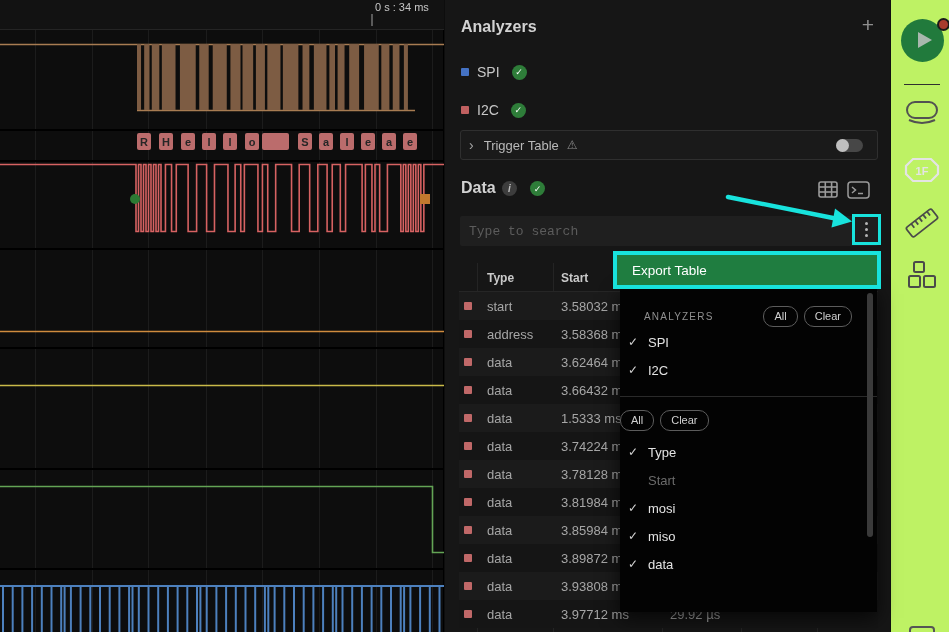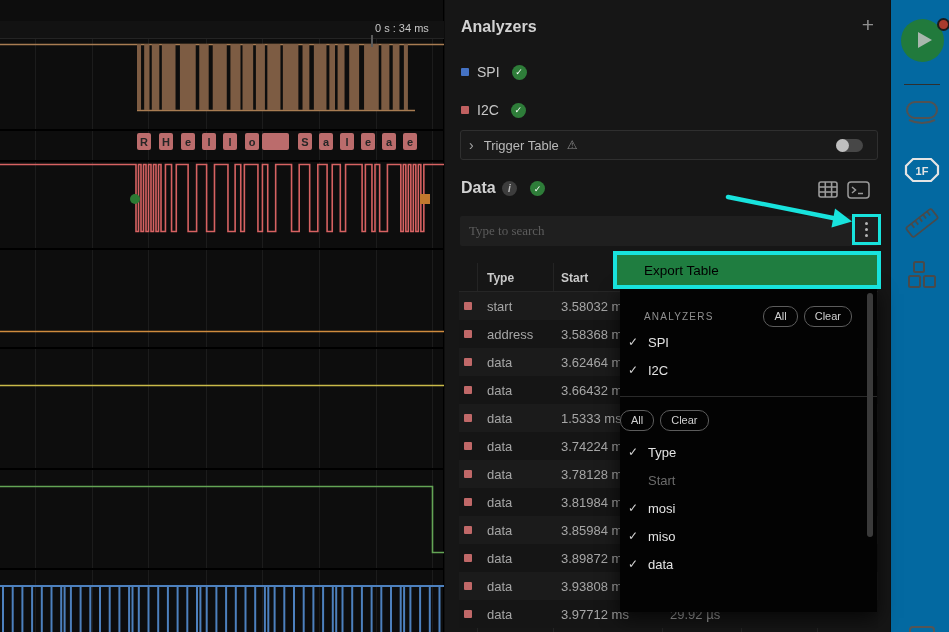--- a/index.html
+++ b/index.html
@@ -3,21 +3,21 @@
 <meta charset="utf-8">
 <style>
   * { margin:0; padding:0; box-sizing:border-box; }
   html,body { width:949px; height:632px; overflow:hidden; background:#0d0d0d;
     font-family:"Liberation Sans", sans-serif; }
   .app { position:relative; width:949px; height:632px; background:#0d0d0d; }
 
   
   .wave-area { position:absolute; left:0; top:0; width:444px; height:632px; background:#0d0d0d; border-right:1px solid #000; }
   .wave-svg { position:absolute; left:0; top:0; }
-  .timeline { position:absolute; left:0; top:0; width:444px; height:18px; background:#121212; border-bottom:1px solid #242424;margin-top:21px; }
+  .timeline { position:absolute; left:0; top:0; width:444px; height:30px; background:#121212; border-bottom:1px solid #242424; }
   .clock-label { position:absolute; left:375px; top:1px; font-size:11px; color:#c6c6c6; white-space:nowrap; }
   .clock-tick { position:absolute; left:371px; top:14px; width:2px; height:12px; background:#5a5a5a; }
   .tick { position:absolute; top:14px; font-size:11px; color:#8c8c8c; white-space:nowrap; }
   .i2c-label-box { position:absolute; top:133px; height:17px; background:#bb6c6c; border-radius:2px;
     color:#262626; font-size:11px; font-weight:bold; display:flex; align-items:center; justify-content:center; }
   .marker-dot { position:absolute; left:130px; top:194px; width:10px; height:10px; border-radius:50%; background:#2b7a33; }
   .marker-square { position:absolute; left:420px; top:194px; width:10px; height:10px; background:#c3792e; }
 
   
   .panel { position:absolute; left:445px; top:0; width:445px; height:632px; background:#161616; }
@@ -38,21 +38,21 @@
   .toggle { position:absolute; right:14px; width:27px; height:13px; background:#474747; border-radius:7px; }
   .toggle-knob { position:absolute; left:0; top:0; width:13px; height:13px; border-radius:50%; background:#bfbfbf; }
   .data-title { left:16px; top:179px; }
   .info-icon { position:absolute; left:57px; top:181px; width:15px; height:15px; border-radius:50%;
     background:#3d3d3d; color:#bdbdbd; font-size:10px; font-style:italic; font-weight:bold;
     display:flex; align-items:center; justify-content:center; }
   .data-check { position:absolute; left:81px; top:181px; }
   .view-icon { position:absolute; top:181px; color:#9a9a9a; }
   .search-box { position:absolute; left:15px; top:216px; width:418px; height:30px; background:#1f1f1f;
     border:none; border-radius:2px; padding:0 36px 0 9px; font-size:13px; color:#cfcfcf;
-    font-family:Liberation Serif, serif; outline:none; }
+    font-family:Liberation Mono, monospace; outline:none; }
   .search-box::placeholder { color:#5c5c5c; }
   .kebab-box { position:absolute; left:852px; top:214px; width:29px; height:31px; border:3px solid #18e3dd;
     background:#1f1f1f; display:flex; flex-direction:column; align-items:center; justify-content:center; gap:3px; cursor:pointer; }
   .kebab-box i { width:3px; height:3px; border-radius:50%; background:#b5b5b5; }
 
   
   .table { position:absolute; left:14px; top:263px; width:419px; height:369px; overflow:hidden; }
   .t-header { position:relative; height:29px; border-bottom:1px solid #262626; }
   .t-header span { position:absolute; top:8px; font-size:12px; font-weight:bold; color:#c9c9c9; }
   .t-row { position:relative; height:28px; display:flex; align-items:center; background:#1b1b1b; }
@@ -60,42 +60,42 @@
   .t-cell-icon { position:absolute; left:5px; width:8px; height:8px; background:#c06868; border-radius:1px; }
   .t-type { position:absolute; left:28px; font-size:13px; color:#a6a6a6; }
   .t-start { position:absolute; left:102px; font-size:13px; color:#a6a6a6; }
   .t-dur { position:absolute; left:211px; font-size:13px; color:#a6a6a6; }
   .t-vline { position:absolute; top:0; width:1px; height:369px; background:#242424; }
 
   
   .export-wrap { position:absolute; left:613px; top:251px; width:268px; height:38px; background:#18e3dd;
     padding:4px; cursor:pointer; z-index:30; }
   .export-btn { width:100%; height:100%; background:#1f7d40; display:flex; align-items:center; }
-  .export-btn span { margin-left:27px; font-size:13.5px; color:#000000; }
+  .export-btn span { margin-left:15px; font-size:13.5px; color:#ffffff; }
   .menu { position:absolute; left:620px; top:288px; width:257px; height:324px; background:#030303;
     box-shadow:0 6px 18px rgba(0,0,0,.7); z-index:25; }
   .menu-section-hdr { position:absolute; left:0; right:0; height:28px; display:flex; align-items:center; }
   .menu-section-hdr .sec-label { margin-left:24px; font-size:10px; letter-spacing:1.2px; color:#909090; flex:1; }
   .pill { border:1px solid #5c5c5c; border-radius:10px; height:21px; padding:0 10px; font-size:11px; color:#d0d0d0;
     display:flex; align-items:center; margin-right:6px; cursor:pointer; background:transparent; }
   .pill.last { margin-right:25px; }
   .menu-items { position:absolute; left:0; right:0; }
   .menu-item { height:28px; display:flex; align-items:center; cursor:pointer; }
   .menu-item .mi-check { width:20px; margin-left:8px; font-size:12px; color:#cfcfcf; }
   .menu-item .mi-label { font-size:13px; color:#e3e3e3; }
   .menu-item.unchecked .mi-check { visibility:hidden; }
   .menu-item.unchecked .mi-label { color:#6b6b6b; }
   .menu-sep { position:absolute; left:0; right:0; top:108px; height:1px; background:#2a2a2a; }
   .menu-scroll { position:absolute; right:4px; top:5px; width:6px; height:244px; background:#3a3a3a; border-radius:3px; }
 
   
   .arrow-svg { position:absolute; left:0; top:0; pointer-events:none; z-index:40; }
 
   
-  .toolbar { position:absolute; left:890px; top:0; width:59px; height:632px; background:#0369a1; border-left:1px solid #101010; }
+  .toolbar { position:absolute; left:890px; top:0; width:59px; height:632px; background:#bef264; border-left:1px solid #101010; }
   .play-btn { position:absolute; left:10px; top:19px; width:43px; height:43px; border-radius:50%; background:#217a3c; cursor:pointer; }
   .play-tri { position:absolute; left:17px; top:13px; width:0; height:0;
     border-left:14px solid #a9b8ae; border-top:8px solid transparent; border-bottom:8px solid transparent; }
   .rec-dot { position:absolute; left:36px; top:-1px; width:13px; height:13px; border-radius:50%; background:#a93b2d; border:2px solid #1b1b1b; }
   .tb-sep { position:absolute; left:13px; top:84px; width:36px; height:1px; background:#2f2f2f; }
   .tb-icon { position:absolute; left:11px; width:40px; height:36px; display:flex; align-items:center; justify-content:center; cursor:pointer; }
 </style>
 </head>
 <body>
 

